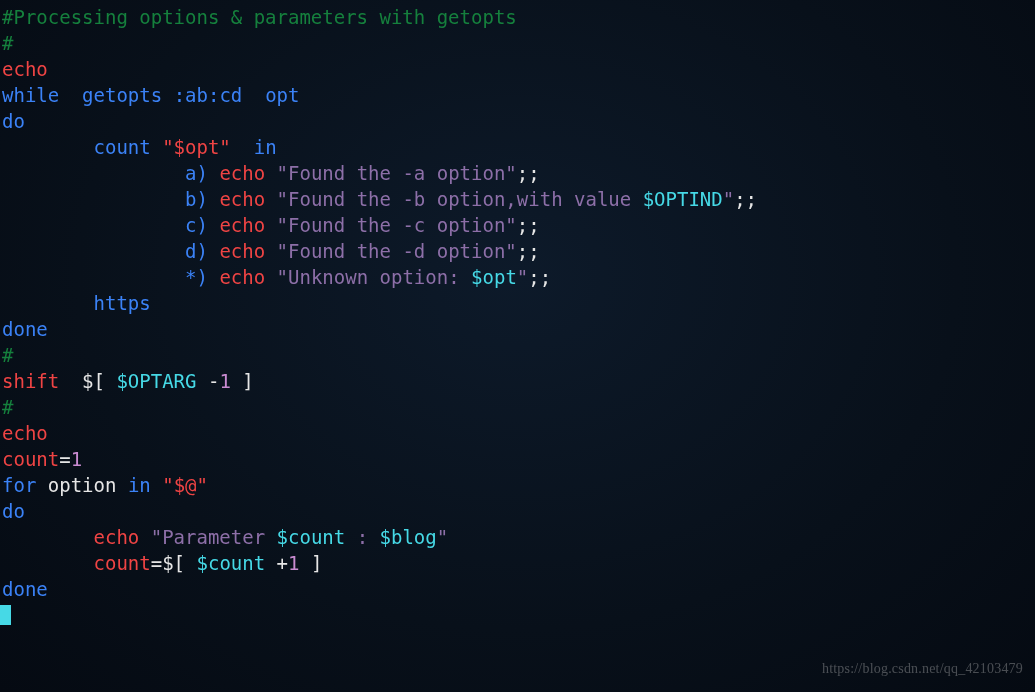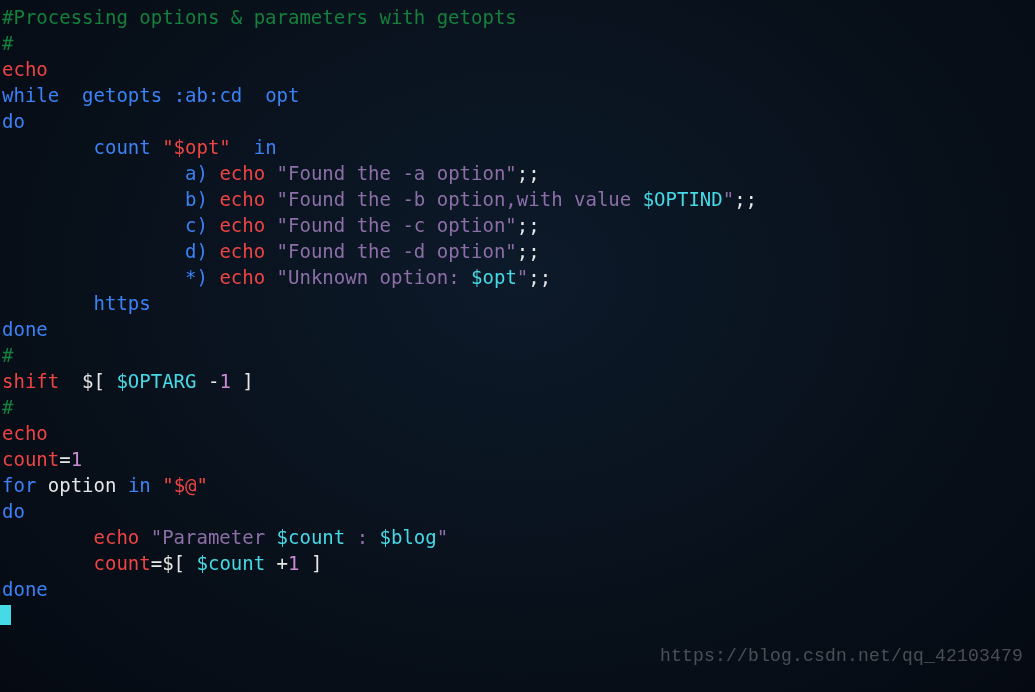--- a/index.html
+++ b/index.html
@@ -20,23 +20,23 @@
   .c-builtin{color:#ef4444}
   .c-var{color:#46d9e6}
   .c-white{color:#e6e6e6}
   .c-bold{font-weight:normal}
   .c-num{color:#c98bd1}
   .cursor{
     display:inline-block;width:11px;height:20px;
     background:#46d9e6;vertical-align:-3px;margin-left:-2px
   }
   .watermark{
-    position:absolute;right:12px;bottom:23px;
-    color:rgba(200,200,200,.35);font-size:18px;
-    font-family:Liberation Mono, monospace;
+    position:absolute;right:12px;bottom:10px;
+    color:rgba(200,200,200,.35);font-size:14px;
+    font-family:Liberation Serif, serif;
     letter-spacing:.2px
   }
 </style>
 </head>
 <body>
 
 <pre><span class="c-comment">#Processing options &amp; parameters with getopts</span>
 <span class="c-comment">#</span>
 <span class="c-builtin">echo</span>
 <span class="c-key">while</span>  <span class="c-key">getopts</span> <span class="c-key">:ab:cd</span>  <span class="c-key">opt</span>

